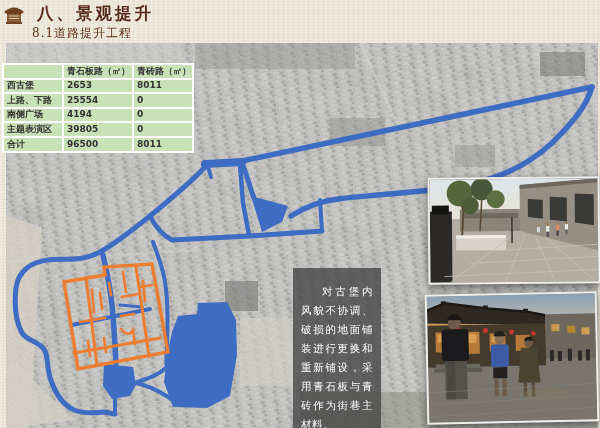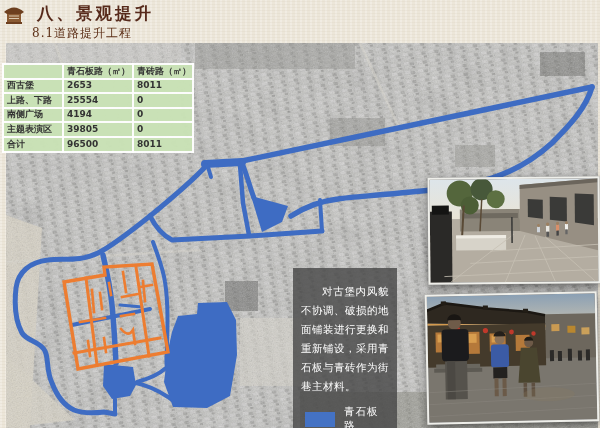--- a/index.html
+++ b/index.html
@@ -17,21 +17,21 @@
     font-size:16.5px;font-weight:700;color:#56291a;letter-spacing:3px;white-space:nowrap;}
   .subtitle{position:absolute;left:29px;top:22px;width:300px;font-family:"DejaVu Serif","Liberation Serif",serif;
     font-size:12px;font-weight:400;color:#5d3018;letter-spacing:1px;white-space:nowrap;}
   
   .qtable{position:absolute;left:2px;top:43px;z-index:20;border-collapse:collapse;table-layout:fixed;width:176px;margin-top:20px;}
   .qtable td,.qtable th{background:rgba(201,226,181,.96);border:2px solid rgba(255,255,255,.95);
     font-size:9px;font-weight:700;color:#333;padding:0 3px;height:12.6px;line-height:1.05;
     text-align:left;white-space:nowrap;overflow:hidden;}
   .qtable .c0{width:52px;} .qtable .c1{width:62px;} .qtable .c2{width:52px;text-align:right;}
   
-  .note-box{position:absolute;left:293px;top:268px;width:104px;height:160px;z-index:22;
+  .note-box{position:absolute;left:293px;top:268px;width:88px;height:160px;z-index:22;
     background:rgba(70,70,70,.80);color:#fff;box-sizing:border-box;padding:14px 8px 0 8px;}
   .note-box p{margin:0;font-size:10.5px;line-height:19px;text-indent:21px;letter-spacing:.5px;text-align:justify;}
   .legend{margin-top:9px;}
   .legend-row{display:flex;align-items:center;margin:0 0 8px 4px;}
   .swatch{width:30px;height:15px;margin-right:9px;flex:0 0 auto;}
   .swatch-stone{background:#4472c4;}
   .legend-label{font-size:10.5px;letter-spacing:1px;}
   
   .photo{position:absolute;z-index:24;background:#888;border:2px solid #efefea;
     box-shadow:0 3px 9px rgba(0,0,0,.5);overflow:hidden;}

